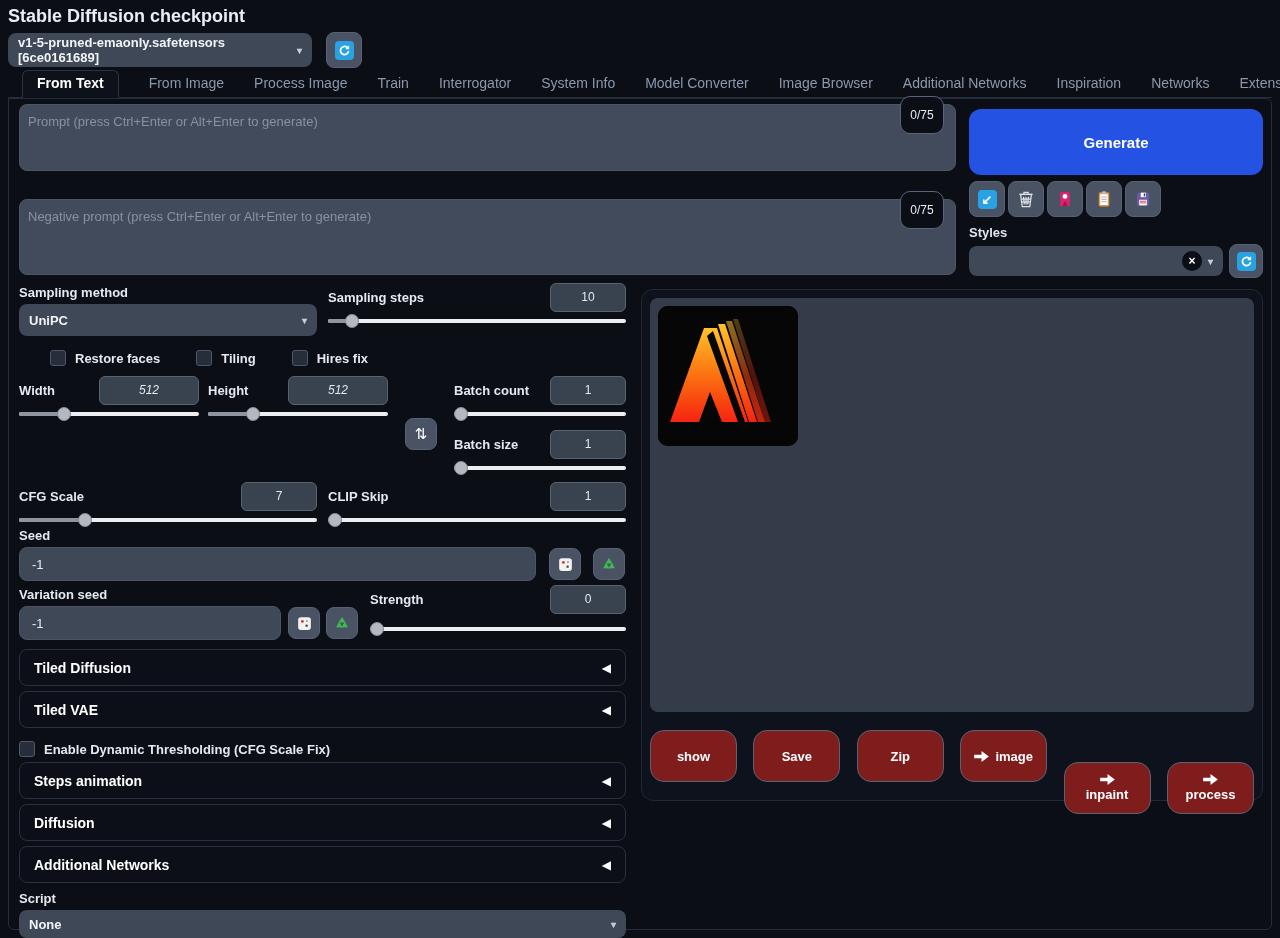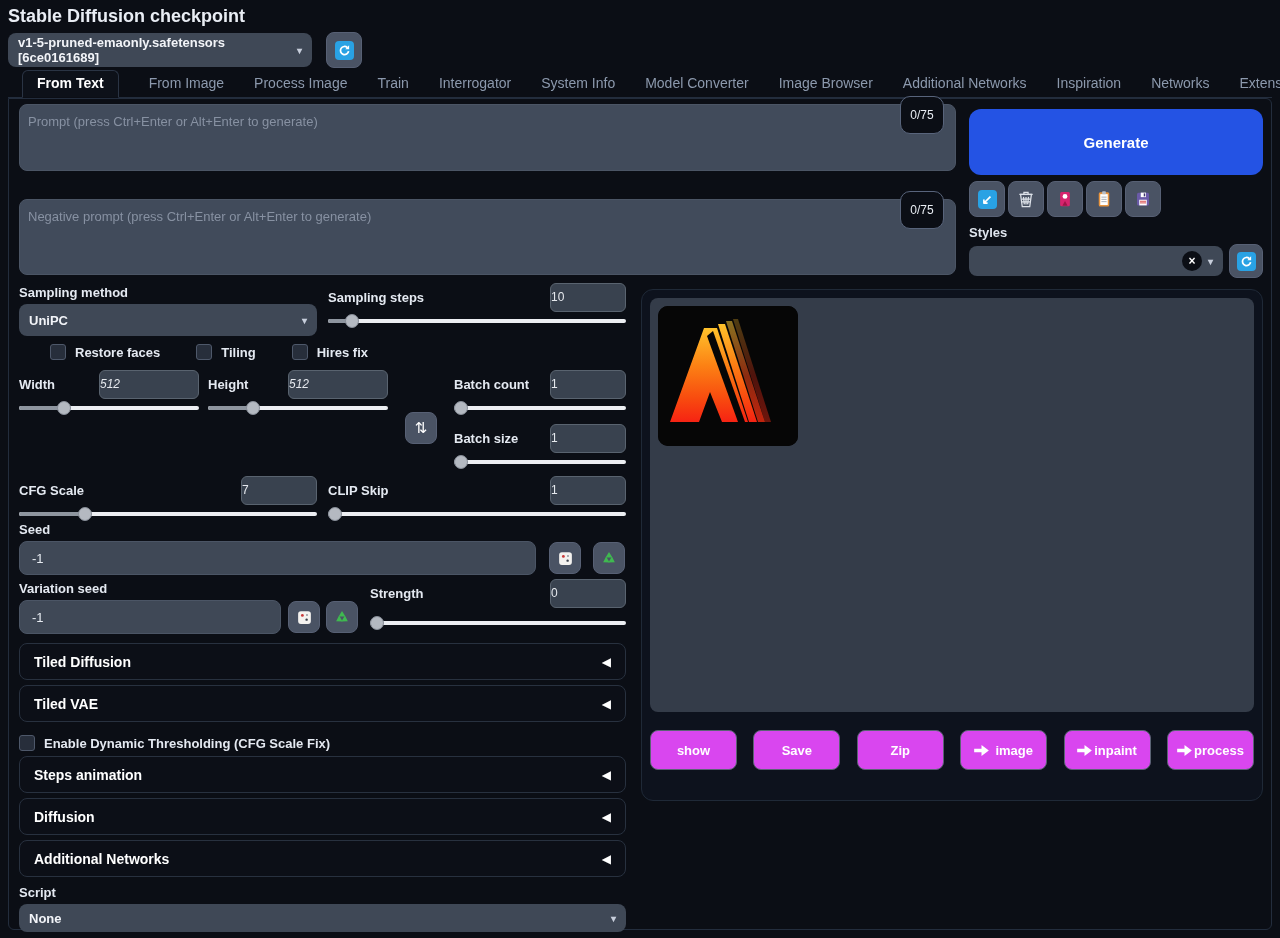--- a/index.html
+++ b/index.html
@@ -58,32 +58,32 @@
       color:#fff; font-size:12px; display:flex; align-items:center; justify-content:center;
       margin-left:auto; cursor:pointer; }
   #styles-dd .caret { margin-left:6px; }
 
   
   #controls { position:absolute; left:10px; top:186px; width:607px; }
   .lbl { font-size:13px; font-weight:600; color:#e4e9f1; }
   .grid2 { display:grid; grid-template-columns:298px 298px; column-gap:11px; }
   .hdr-num { display:flex; align-items:center; justify-content:space-between; height:24px; }
   input.numbox { width:76px; height:29px; background:#39424f; border:1px solid #59636f;
-      border-radius:6px; color:#e6e9ee; font-size:12px; outline:none;
+      border-radius:6px; color:#e6e9ee; font-size:12px; text-align:center; outline:none;
       font-family:"Liberation Sans",sans-serif; }
   input.numbox.wide { width:100px;font-style:italic; }
   .dd32 { height:32px; margin-top:4px; }
 
   .slider { position:relative; height:16px; margin-top:4px; cursor:pointer; }
   .slider .track { position:absolute; left:0; right:0; top:6px; height:4px; background:#eceef2; border-radius:2px; }
   .slider .fill  { position:absolute; left:0; top:6px; height:4px; background:#8e959f; border-radius:2px; }
   .slider .thumb { position:absolute; top:1px; width:14px; height:14px; border-radius:50%;
       background:#b4b9c1; border:1px solid #878d97; }
 
-  #cb-row { display:flex; gap:36px; margin-top:8px; align-items:center;padding-left:31px; }
+  #cb-row { display:flex; gap:36px; margin-top:14px; align-items:center;padding-left:31px; }
   .cb-item { display:flex; align-items:center; gap:9px; }
   .cb { width:16px; height:16px; background:#272e3b; border:1px solid #4e586a; border-radius:3px; cursor:pointer; }
 
   #dims { display:grid; grid-template-columns:180px 180px 48px 172px; column-gap:9px; margin-top:12px; }
   .swap-cell { display:flex; align-items:center; justify-content:center; }
   #swap-btn { width:32px; height:32px; font-size:15px; color:#fff; margin-top:14px; }
 
   #cfg-row { margin-top:8px; }
 
   #seed-block { margin-top:0; }
@@ -102,24 +102,24 @@
   #dyn-row { margin-top:13px; display:flex; align-items:center; gap:9px; }
   #script-block { margin-top:8px; }
   #script-dd { height:28px; margin-top:4px; }
 
   
   #output { position:absolute; left:632px; top:190px; width:622px; height:512px;
       background:#0d121d; border:1px solid #1f2937; border-radius:12px; padding:8px; }
   #preview { width:100%; height:414px; background:#343c49; border-radius:8px; padding:8px; }
   #thumb { width:140px; height:140px; background:#060606; border-radius:10px; overflow:hidden; }
   #out-btns { display:flex; justify-content:space-between; margin-top:18px; }
-  .out-btn { width:87px; height:40px; background:#d946ef; border:1px solid #5a6374; border-radius:8px;
+  .out-btn { width:87px; height:52px; background:#7f1d1d; border:1px solid #5a6374; border-radius:14px;
       color:#fff; font-size:13px; font-weight:700; display:flex; align-items:center; justify-content:center;
       gap:6px; cursor:pointer; }
-  .out-btn.stacked { flex-direction:row; gap:2px; }
+  .out-btn.stacked { flex-direction:column; gap:2px;margin-top:32px; }
 
   svg { display:block; }
 </style>
 </head>
 <body>
 
 <div id="header">
   <div class="hdr-label">Stable Diffusion checkpoint</div>
   <div class="hdr-row">
     <div class="dd" id="ckpt-dd">

